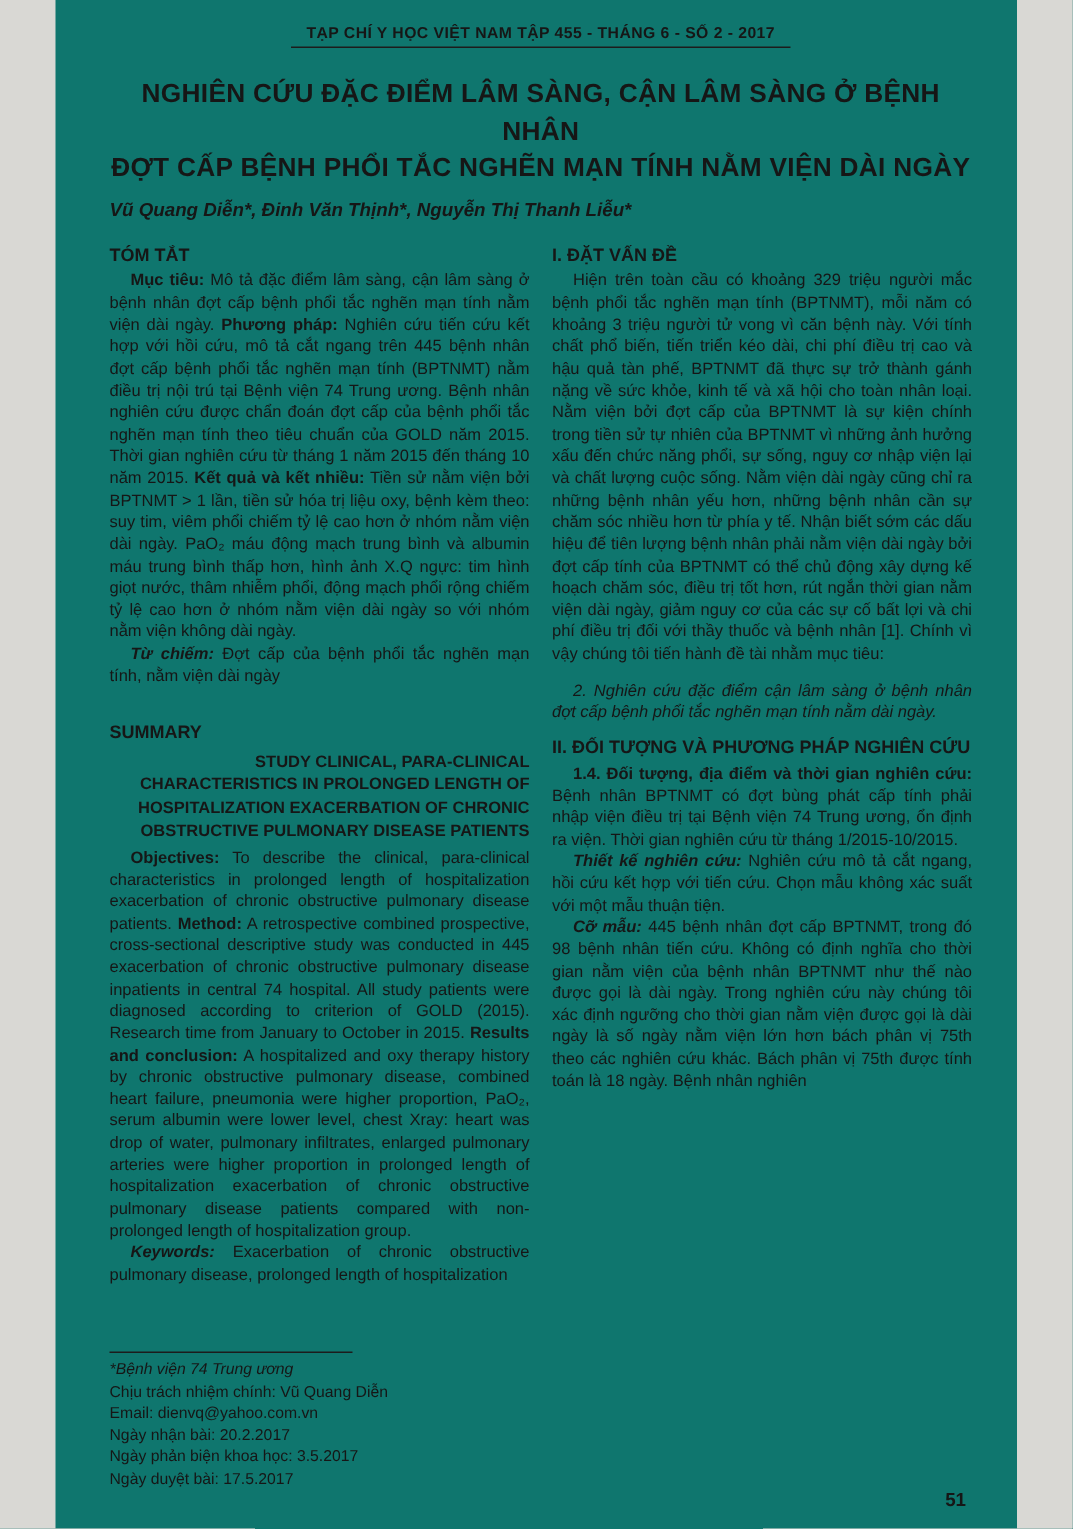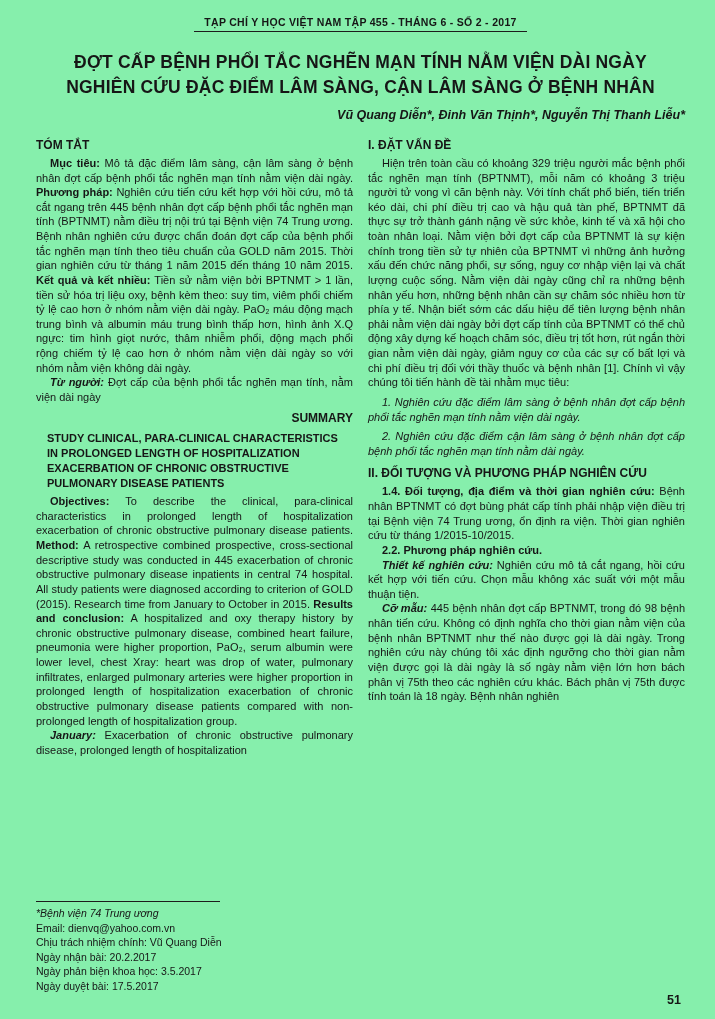--- a/index.html
+++ b/index.html
@@ -1,53 +1,53 @@
 <!DOCTYPE html>
 <html><head>
 <meta charset="utf-8">
 <style>
   * { box-sizing: border-box; }
   html, body { margin: 0; padding: 0; background: #d9d8d4; }
   .page {
     position: relative;
-    width: 715px; height: 1019px;
+    width: 641px; height: 1019px;
     margin: 0 auto;
-    background: #86efac;
+    background: #0f766e;
     color: #161616;
     font-family: "Liberation Sans", "DejaVu Sans", sans-serif;
     padding: 12px 30px 26px 36px;
     display: flex; flex-direction: column;
     overflow: hidden;
   }
   .journal-header { text-align: center; flex: 0 0 auto; }
   .journal-title {
     display: inline-block;
     font-size: 10.5px; font-weight: 700; letter-spacing: .3px;
     border-bottom: 1.6px solid #1c1c1c;
     padding: 0 10px 3px;
   }
   .article-title {
     margin-top: 18px; text-align: center;
     font-weight: 700; font-size: 17.5px; line-height: 1.4; letter-spacing: .2px;
   }
   .authors {
-    margin-top: 9px; text-align: right;
+    margin-top: 9px; text-align: left;
     font-weight: 700; font-style: italic; font-size: 12.5px;
   }
   .columns { flex: 1 1 auto; display: flex; gap: 15px; margin-top: 13px; min-height: 0; }
   .col {
     flex: 1 1 0; min-width: 0;
     font-size: 11px; line-height: 1.33; text-align: justify;
     display: flex; flex-direction: column;
   }
   .sec-h { font-weight: 700; font-size: 12px; margin: 3px 0 2px; text-align: left; }
-  .sec-h.center { text-align: right; margin-top: 6px; }
+  .sec-h.center { text-align: left; margin-top: 23px; }
   .summary-title {
-    font-weight: 700; font-size: 11px; text-align: left;
-    margin: 2px 11px 3px; line-height: 1.38;
+    font-weight: 700; font-size: 11px; text-align: right;
+    margin: 2px 0 3px; line-height: 1.38;
   }
   p.body { margin: 0; }
   .indent { text-indent: 14px; }
   .bold { font-weight: 700; }
   .bi { font-weight: 700; font-style: italic; }
   .italic { font-style: italic; }
   .spacer { height: 5px; flex: 0 0 auto; }
   .footnote { margin-top: auto; padding-top: 4px; font-size: 10.5px; line-height: 1.38; text-align: left; }
   .footnote-rule { width: 58%; border-top: 1.3px solid #1c1c1c; margin-bottom: 4px; }
   .page-number { position: absolute; right: 34px; bottom: 12px; font-weight: 700; font-size: 12.5px; text-align: center; }
@@ -55,88 +55,86 @@
 </head>
 <body>
 
 <div class="page">
 
   <div class="journal-header">
     <span class="journal-title">TẠP CHÍ Y HỌC VIỆT NAM TẬP 455 - THÁNG 6 - SỐ 2 - 2017</span>
   </div>
 
   <div class="article-title">
+    <div>NGHIÊN CỨU ĐẶC ĐIỂM LÂM SÀNG, CẬN LÂM SÀNG Ở BỆNH NHÂN</div>
     <div>ĐỢT CẤP BỆNH PHỔI TẮC NGHẼN MẠN TÍNH NẰM VIỆN DÀI NGÀY</div>
-    <div>NGHIÊN CỨU ĐẶC ĐIỂM LÂM SÀNG, CẬN LÂM SÀNG Ở BỆNH NHÂN</div>
   </div>
 
   <div class="authors">Vũ Quang Diễn*, Đinh Văn Thịnh*, Nguyễn Thị Thanh Liễu*</div>
 
   <div class="columns">
 
     <div class="col">
       <div class="sec-h">TÓM TẮT</div>
 
       <p class="body indent">
         <span class="bold">Mục tiêu:</span>
         <span> Mô tả đặc điểm lâm sàng, cận lâm sàng ở bệnh nhân đợt cấp bệnh phổi tắc nghẽn mạn tính nằm viện dài ngày. </span>
         <span class="bold">Phương pháp:</span>
         <span> Nghiên cứu tiến cứu kết hợp với hồi cứu, mô tả cắt ngang trên 445 bệnh nhân đợt cấp bệnh phổi tắc nghẽn mạn tính (BPTNMT) nằm điều trị nội trú tại Bệnh viện 74 Trung ương. Bệnh nhân nghiên cứu được chẩn đoán đợt cấp của bệnh phổi tắc nghẽn mạn tính theo tiêu chuẩn của GOLD năm 2015. Thời gian nghiên cứu từ tháng 1 năm 2015 đến tháng 10 năm 2015. </span>
         <span class="bold">Kết quả và kết nhiều:</span>
         <span> Tiền sử nằm viện bởi BPTNMT &gt; 1 lần, tiền sử hóa trị liệu oxy, bệnh kèm theo: suy tim, viêm phổi chiếm tỷ lệ cao hơn ở nhóm nằm viện dài ngày. PaO₂ máu động mạch trung bình và albumin máu trung bình thấp hơn, hình ảnh X.Q ngực: tim hình giọt nước, thâm nhiễm phổi, động mạch phổi rộng chiếm tỷ lệ cao hơn ở nhóm nằm viện dài ngày so với nhóm nằm viện không dài ngày.</span>
       </p>
 
       <p class="body indent">
-        <span class="bi">Từ người:</span>
+        <span class="bi">Từ chiếm:</span>
         <span> Đợt cấp của bệnh phổi tắc nghẽn mạn tính, nằm viện dài ngày</span>
       </p>
 
       <div class="sec-h center">SUMMARY</div>
       <div class="summary-title">STUDY CLINICAL, PARA-CLINICAL CHARACTERISTICS IN PROLONGED LENGTH OF HOSPITALIZATION EXACERBATION OF CHRONIC OBSTRUCTIVE PULMONARY DISEASE PATIENTS</div>
 
       <p class="body indent">
         <span class="bold">Objectives:</span>
         <span> To describe the clinical, para-clinical characteristics in prolonged length of hospitalization exacerbation of chronic obstructive pulmonary disease patients. </span>
         <span class="bold">Method:</span>
         <span> A retrospective combined prospective, cross-sectional descriptive study was conducted in 445 exacerbation of chronic obstructive pulmonary disease inpatients in central 74 hospital. All study patients were diagnosed according to criterion of GOLD (2015). Research time from January to October in 2015. </span>
         <span class="bold">Results and conclusion:</span>
         <span> A hospitalized and oxy therapy history by chronic obstructive pulmonary disease, combined heart failure, pneumonia were higher proportion, PaO₂, serum albumin were lower level, chest Xray: heart was drop of water, pulmonary infiltrates, enlarged pulmonary arteries were higher proportion in prolonged length of hospitalization exacerbation of chronic obstructive pulmonary disease patients compared with non-prolonged length of hospitalization group.</span>
       </p>
 
       <p class="body indent">
-        <span class="bi">January:</span>
+        <span class="bi">Keywords:</span>
         <span> Exacerbation of chronic obstructive pulmonary disease, prolonged length of hospitalization</span>
       </p>
 
       <div class="footnote">
         <div class="footnote-rule"></div>
         <div class="italic">*Bệnh viện 74 Trung ương</div>
+        <div>Chịu trách nhiệm chính: Vũ Quang Diễn</div>
         <div>Email: dienvq@yahoo.com.vn</div>
-        <div>Chịu trách nhiệm chính: Vũ Quang Diễn</div>
         <div>Ngày nhận bài: 20.2.2017</div>
         <div>Ngày phản biện khoa học: 3.5.2017</div>
         <div>Ngày duyệt bài: 17.5.2017</div>
       </div>
     </div>
 
     <div class="col">
       <div class="sec-h">I. ĐẶT VẤN ĐỀ</div>
       <p class="body indent">Hiện trên toàn cầu có khoảng 329 triệu người mắc bệnh phổi tắc nghẽn mạn tính (BPTNMT), mỗi năm có khoảng 3 triệu người tử vong vì căn bệnh này. Với tính chất phổ biến, tiến triển kéo dài, chi phí điều trị cao và hậu quả tàn phế, BPTNMT đã thực sự trở thành gánh nặng về sức khỏe, kinh tế và xã hội cho toàn nhân loại. Nằm viện bởi đợt cấp của BPTNMT là sự kiện chính trong tiền sử tự nhiên của BPTNMT vì những ảnh hưởng xấu đến chức năng phổi, sự sống, nguy cơ nhập viện lại và chất lượng cuộc sống. Nằm viện dài ngày cũng chỉ ra những bệnh nhân yếu hơn, những bệnh nhân cần sự chăm sóc nhiều hơn từ phía y tế. Nhận biết sớm các dấu hiệu để tiên lượng bệnh nhân phải nằm viện dài ngày bởi đợt cấp tính của BPTNMT có thể chủ động xây dựng kế hoạch chăm sóc, điều trị tốt hơn, rút ngắn thời gian nằm viện dài ngày, giảm nguy cơ của các sự cố bất lợi và chi phí điều trị đối với thầy thuốc và bệnh nhân [1]. Chính vì vậy chúng tôi tiến hành đề tài nhằm mục tiêu:</p>
       <div class="spacer"></div>
-      <p class="body indent italic">1. Nghiên cứu đặc điểm lâm sàng ở bệnh nhân đợt cấp bệnh phổi tắc nghẽn mạn tính nằm viện dài ngày.</p>
       <div class="spacer"></div>
       <p class="body indent italic">2. Nghiên cứu đặc điểm cận lâm sàng ở bệnh nhân đợt cấp bệnh phổi tắc nghẽn mạn tính nằm dài ngày.</p>
       <div class="spacer"></div>
 
       <div class="sec-h">II. ĐỐI TƯỢNG VÀ PHƯƠNG PHÁP NGHIÊN CỨU</div>
       <p class="body indent">
         <span class="bold">1.4. Đối tượng, địa điểm và thời gian nghiên cứu:</span>
         <span> Bệnh nhân BPTNMT có đợt bùng phát cấp tính phải nhập viện điều trị tại Bệnh viện 74 Trung ương, ổn định ra viện. Thời gian nghiên cứu từ tháng 1/2015-10/2015.</span>
       </p>
-      <p class="body indent bold">2.2. Phương pháp nghiên cứu.</p>
       <p class="body indent">
         <span class="bi">Thiết kế nghiên cứu:</span>
         <span> Nghiên cứu mô tả cắt ngang, hồi cứu kết hợp với tiến cứu. Chọn mẫu không xác suất với một mẫu thuận tiện.</span>
       </p>
       <p class="body indent">
         <span class="bi">Cỡ mẫu:</span>
         <span> 445 bệnh nhân đợt cấp BPTNMT, trong đó 98 bệnh nhân tiến cứu. Không có định nghĩa cho thời gian nằm viện của bệnh nhân BPTNMT như thế nào được gọi là dài ngày. Trong nghiên cứu này chúng tôi xác định ngưỡng cho thời gian nằm viện được gọi là dài ngày là số ngày nằm viện lớn hơn bách phân vị 75th theo các nghiên cứu khác. Bách phân vị 75th được tính toán là 18 ngày. Bệnh nhân nghiên</span>
       </p>
     </div>
 

